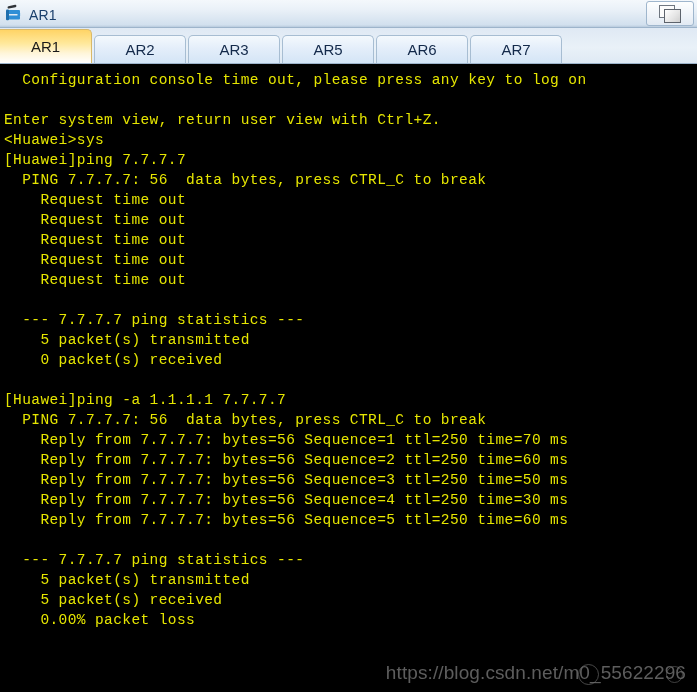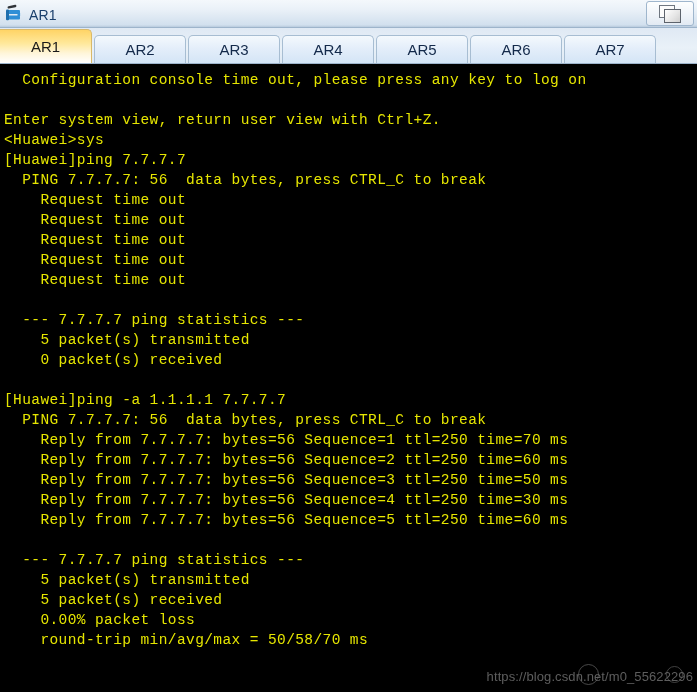--- a/index.html
+++ b/index.html
@@ -135,24 +135,24 @@
     font-family: "Liberation Mono", "DejaVu Sans Mono", monospace;
     font-size: 14.5px;
     line-height: 20px;
     color: #e6e600;
     white-space: pre;
     letter-spacing: 0.4px;
     height: 20px;
   }
   .watermark {
     position: absolute;
-    right: 4px;
+    right: 11px;
     bottom: 8px;
     font-family: "Liberation Sans", sans-serif;
-    font-size: 13px;
+    font-size: 19px;
     color: #6e6e6e;
     white-space: nowrap;
     letter-spacing: 0.1px;
     opacity: 0.85;
   }
   .wm-logo {
     position: absolute;
     right: 98px;
     bottom: 7px;
     width: 19px;
@@ -201,23 +201,20 @@
     <div class="tab active">
         <span>AR1</span>
       </div>
     <div class="tab">
         <span>AR2</span>
       </div>
     <div class="tab">
         <span>AR3</span>
       </div>
     <div class="tab">
-        <span>AR4</span>
-      </div>
-    <div class="tab">
         <span>AR5</span>
       </div>
     <div class="tab">
         <span>AR6</span>
       </div>
     <div class="tab">
         <span>AR7</span>
       </div>
   </div>
 
@@ -244,20 +241,19 @@
         <div class="term-line">    Reply from 7.7.7.7: bytes=56 Sequence=1 ttl=250 time=70 ms</div>
         <div class="term-line">    Reply from 7.7.7.7: bytes=56 Sequence=2 ttl=250 time=60 ms</div>
         <div class="term-line">    Reply from 7.7.7.7: bytes=56 Sequence=3 ttl=250 time=50 ms</div>
         <div class="term-line">    Reply from 7.7.7.7: bytes=56 Sequence=4 ttl=250 time=30 ms</div>
         <div class="term-line">    Reply from 7.7.7.7: bytes=56 Sequence=5 ttl=250 time=60 ms</div>
         <div class="term-line"></div>
         <div class="term-line">  --- 7.7.7.7 ping statistics ---</div>
         <div class="term-line">    5 packet(s) transmitted</div>
         <div class="term-line">    5 packet(s) received</div>
         <div class="term-line">    0.00% packet loss</div>
-        <div class="term-line">    round-trip min/avg/max = 50/58/70 ms</div>
       </div>
     <span class="wm-logo"></span>
     <span class="wm-logo2"></span>
     <span class="watermark">https://blog.csdn.net/m0_55622296</span>
   </div>
 
 </div>
 
 </body></html>

